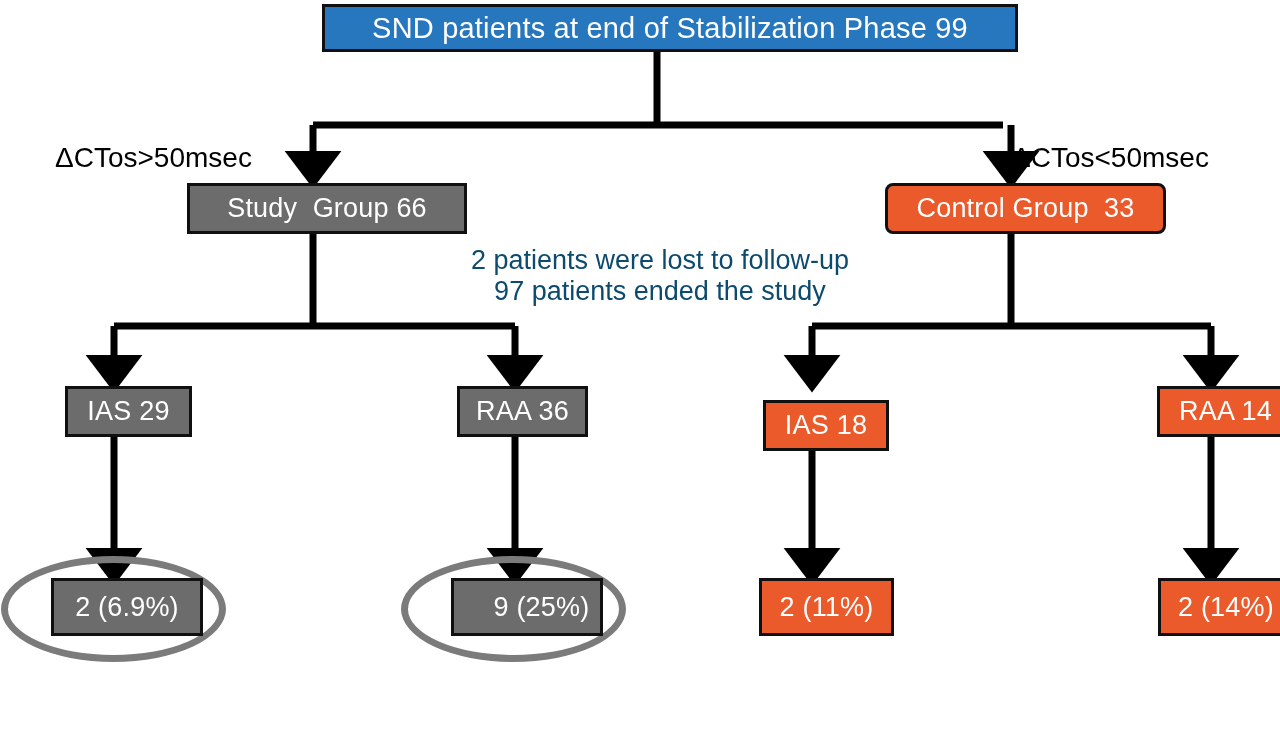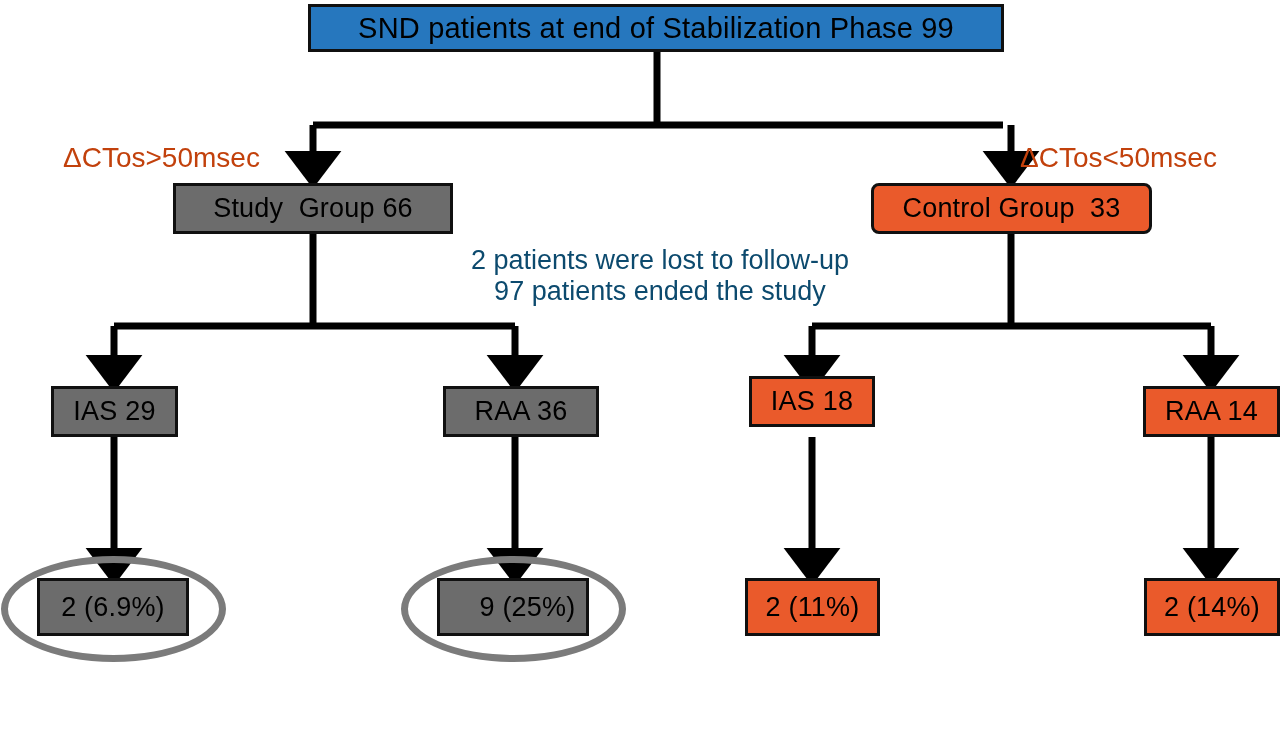--- a/index.html
+++ b/index.html
@@ -26,25 +26,26 @@
     height: 732px;
     pointer-events: none;
   }
   .node {
     position: absolute;
     box-sizing: border-box;
     display: flex;
     align-items: center;
     justify-content: center;
     border: 3px solid #101010;
-    color: #000000;
+    color: #ffffff;
     white-space: pre;
     line-height: 1;
     letter-spacing: 0.2px;
     z-index: 4;
+    margin-left: 14px;
   }
   .node.blue   { background: #2677BE; }
   .node.gray   { background: #6C6C6C; }
   .node.orange { background: #EA5A2B; }
 
   .node-root {
     left: 308px;  top: 4px;   width: 696px; height: 48px;
     font-size: 29px;
   }
   .node-study {
@@ -55,25 +56,25 @@
   .node-control {
     left: 871px;  top: 183px; width: 281px; height: 51px;
     font-size: 27px;
     border-radius: 8px;
   }
   .node-ias-s {
     left: 51px;   top: 386px; width: 127px; height: 51px;
     font-size: 27px;
   }
   .node-raa-s {
-    left: 443px;  top: 386px; width: 156px; height: 51px;
+    left: 443px;  top: 386px; width: 131px; height: 51px;
     font-size: 27px;
   }
   .node-ias-c {
-    left: 749px;  top: 376px; width: 126px; height: 51px;
+    left: 749px;  top: 400px; width: 126px; height: 51px;
     font-size: 27px;
   }
   .node-raa-c {
     left: 1143px; top: 386px; width: 137px; height: 51px;
     font-size: 27px;
   }
   .node-out-s1 {
     left: 37px;   top: 578px; width: 152px; height: 58px;
     font-size: 27px;
   }
@@ -97,26 +98,25 @@
     border: 7px solid #7B7B7B;
     border-radius: 50%;
     background: transparent;
     z-index: 3;
   }
   .ellipse-s1 { left: 1px;   top: 556px; width: 225px; height: 106px; }
   .ellipse-s2 { left: 401px; top: 556px; width: 225px; height: 106px; }
 
   .edge-label {
     position: absolute;
-    color: #c2410c;
+    color: #000000;
     font-size: 28px;
     white-space: pre;
     line-height: 1;
     z-index: 5;
-    margin-left: 8px;
   }
   .edge-label-left  { left: 55px;  top: 144px; }
   .edge-label-right { left: 1012px; top: 144px; }
 
   .note {
     position: absolute;
     left: 400px;
     top: 245px;
     width: 520px;
     text-align: center;

